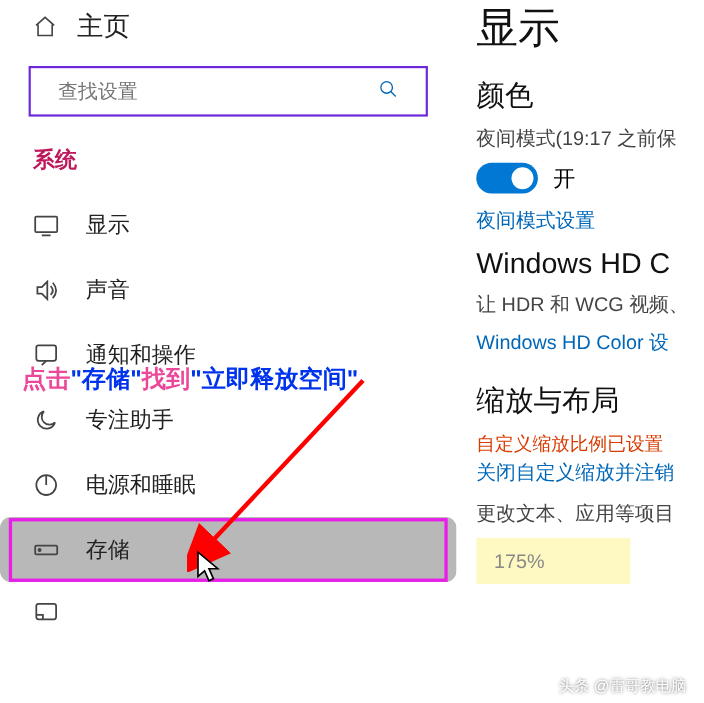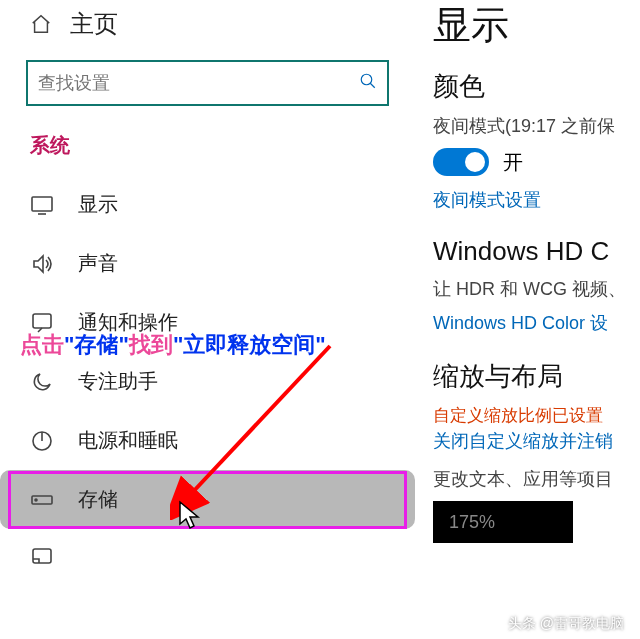--- a/index.html
+++ b/index.html
@@ -22,24 +22,24 @@
       display: flex;
       align-items: center;
       padding: 4px 30px 10px 30px;
       gap: 18px;
     }
     .home-row .icon { width: 22px; height: 22px; color: #444; }
     .home-row .label { font-size: 24px; color: #222; }
     .search-box {
       margin: 10px 26px 18px 26px;
       height: 46px;
-      border: 2px solid #0f766e;
-      display: flex;
-      align-items: center;
-      padding: 0 10px;
+      border: 2px solid #6d28d9;
+      display: flex;
+      align-items: center;
+      padding: 0 25px;
       background: #fff;
     }
     .search-box input {
       flex: 1;
       border: none;
       outline: none;
       font-size: 18px;
       color: #888;
       background: transparent;
     }
@@ -155,21 +155,21 @@
     .link {
       color: #0067b8;
       font-size: 18px;
       margin: 6px 0;
       white-space: nowrap;
     }
     .red-text { color: #d83b01; font-size: 17px; white-space: nowrap; }
     .dropdown {
       width: 140px;
       height: 42px;
-      background: #000000;
+      background: #fef9c3;
       display: flex;
       align-items: center;
       padding: 0 16px;
       margin-top: 8px;
       color: #888;
       font-size: 18px;
     }
     .watermark {
       position: absolute;
       bottom: 6px;
@@ -283,21 +283,21 @@
   <div class="right-panel">
     <h1>显示</h1>
     <h2>颜色</h2>
     <div class="subtext">夜间模式(19:17 之前保</div>
     <div class="toggle-row">
       <div class="toggle"></div>
       <span style="font-size:20px;">开</span>
     </div>
     <div class="link">夜间模式设置</div>
 
-    <h2 style="margin-top:24px;">Windows HD C</h2>
+    <h2 style="margin-top:12px;">Windows HD C</h2>
     <div class="subtext">让 HDR 和 WCG 视频、</div>
     <div class="link">Windows HD Color 设</div>
 
     <h2 style="margin-top:24px;">缩放与布局</h2>
     <div class="red-text">自定义缩放比例已设置</div>
     <div class="link" style="margin-top:2px;">关闭自定义缩放并注销</div>
     <div class="subtext" style="margin-top:14px;">更改文本、应用等项目</div>
     <div class="dropdown">
       <span>175%</span>
     </div>

